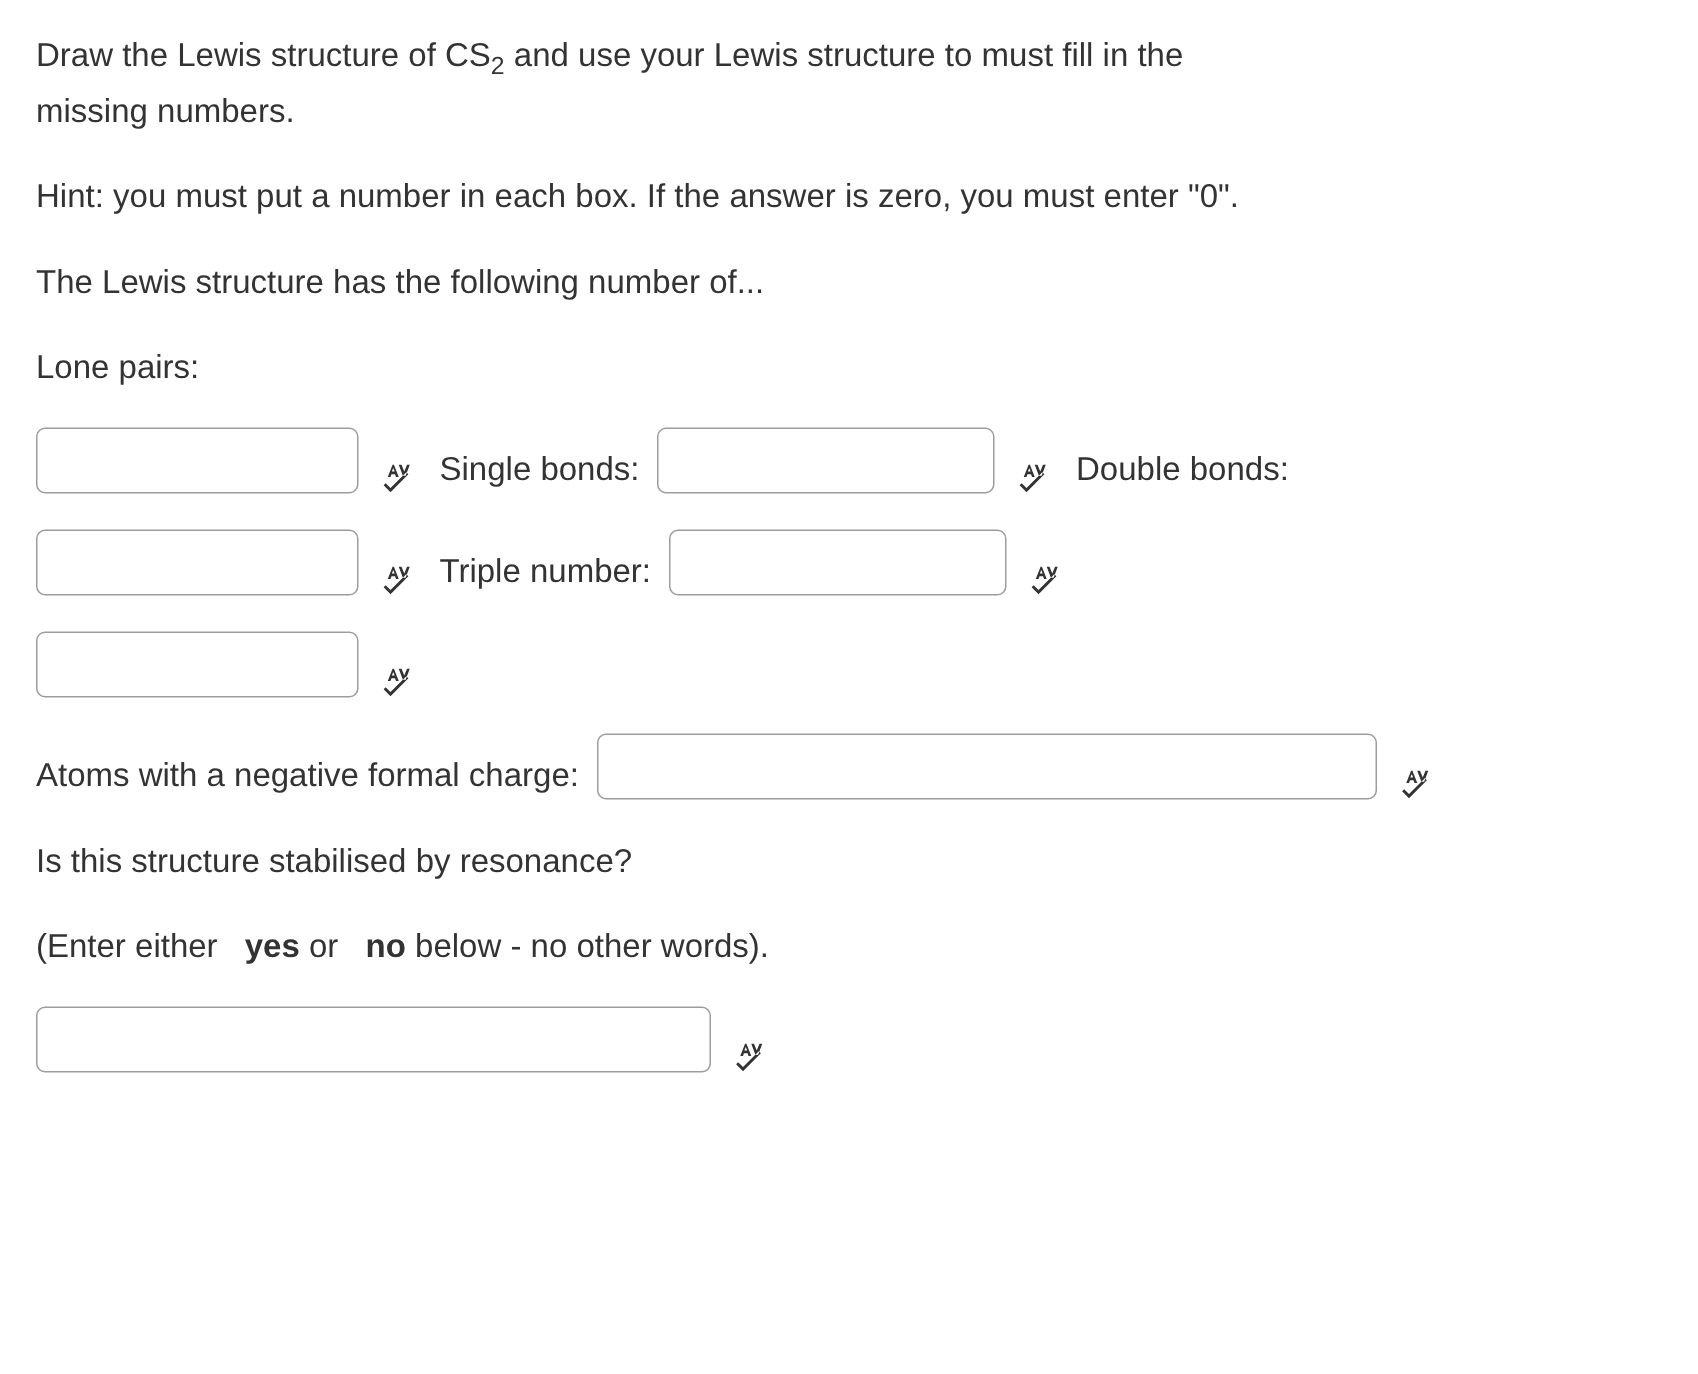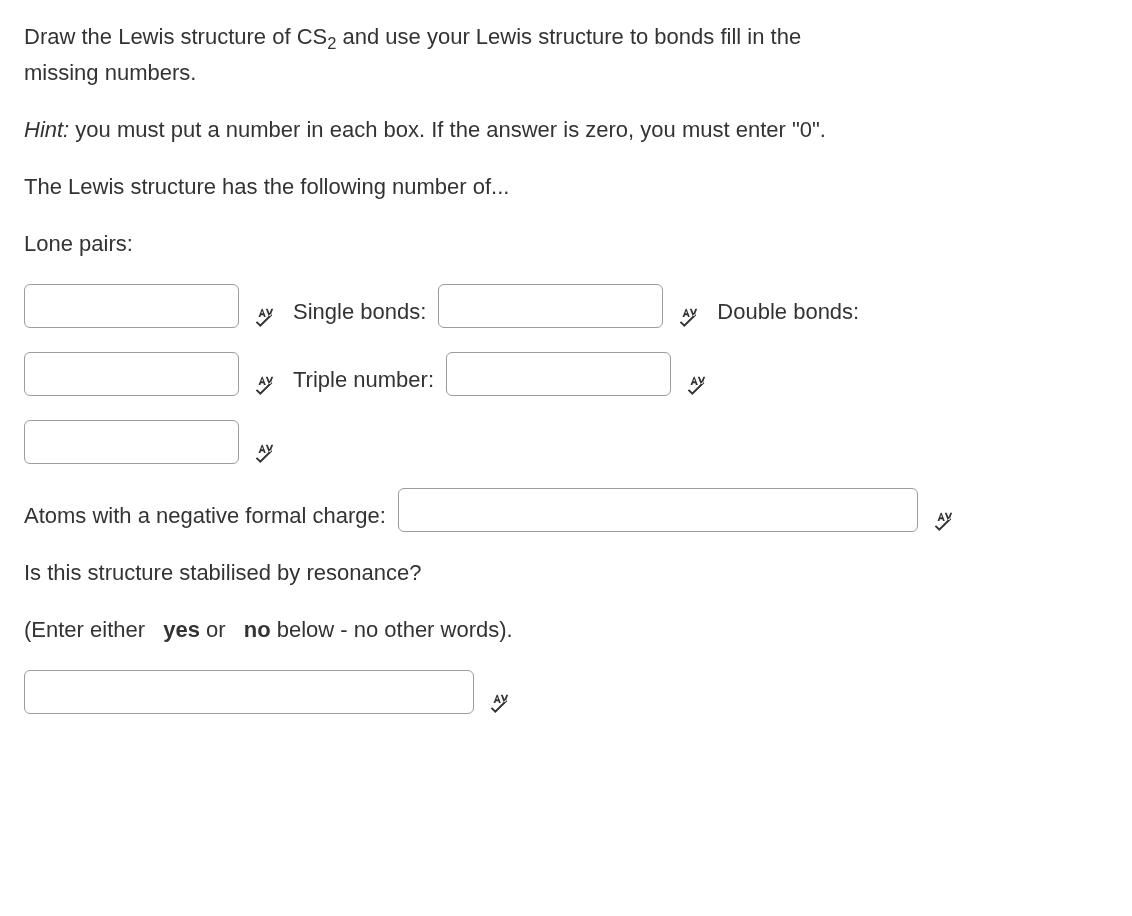--- a/index.html
+++ b/index.html
@@ -12,21 +12,20 @@
       font-size: 22px;
       color: #333;
       padding: 20px 24px;
       line-height: 1.5;
       background: #fff;
     }
     .para {
       margin-bottom: 24px;
     }
     .hint-label {
-      font-style: italic;
       text-align: center;
     }
     sub {
       font-size: 0.75em;
       vertical-align: sub;
     }
     .row {
       display: flex;
       align-items: flex-end;
       flex-wrap: wrap;
@@ -72,21 +71,21 @@
     }
     .bold {
       font-weight: 600;
       margin-left: 12px;
     }
   </style>
 </head>
 <body>
 
 <div class="para">
-  <span>Draw the Lewis structure of CS</span><sub>2</sub><span> and use your Lewis structure to bonds fill in the</span>
+  <span>Draw the Lewis structure of CS</span><sub>2</sub><span> and use your Lewis structure to must fill in the</span>
   <br>
   <span>missing numbers.</span>
 </div>
 
 <div class="para">
   <span class="hint-label">Hint:</span><span> you must put a number in each box. If the answer is zero, you must enter "0".</span>
 </div>
 
 <div class="para">The Lewis structure has the following number of...</div>
 

